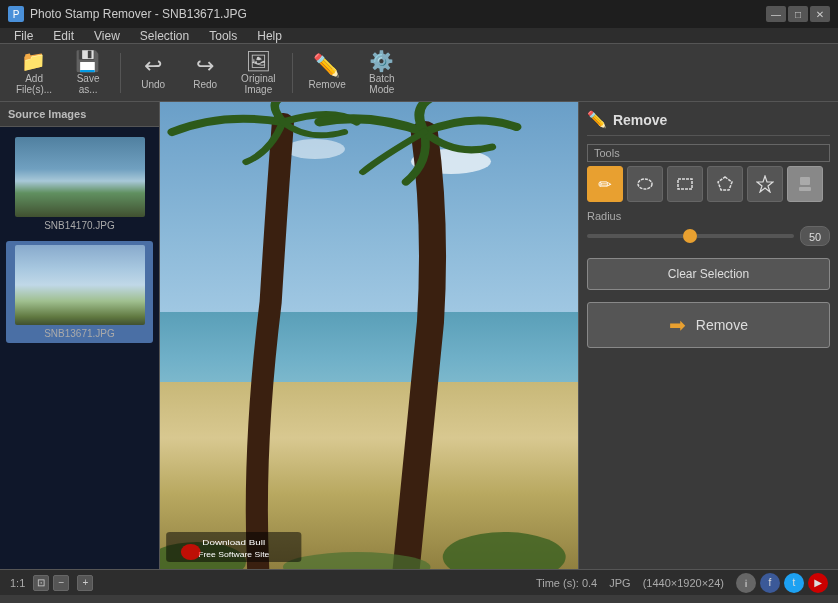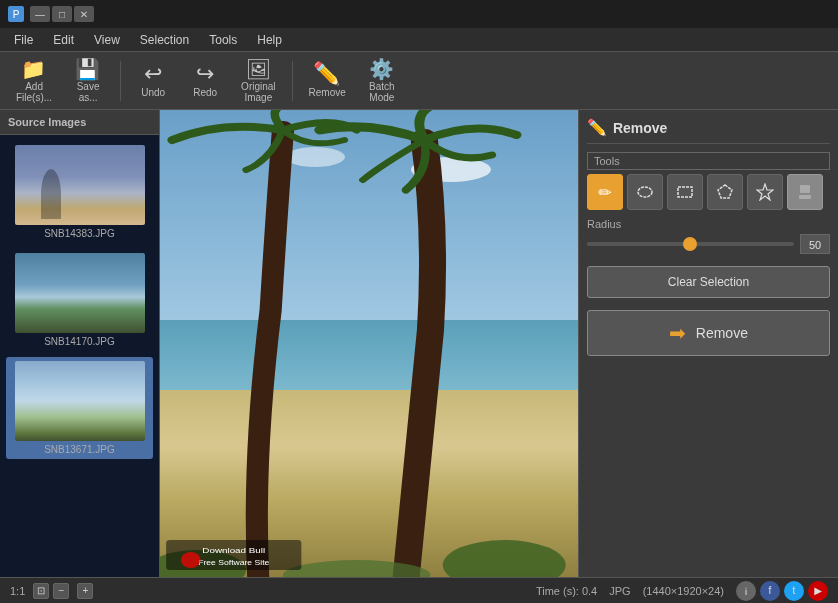--- a/index.html
+++ b/index.html
@@ -6,21 +6,21 @@
     body { width: 838px; height: 603px; background: #3c3c3c; font-family: 'Segoe UI', Tahoma, sans-serif; font-size: 12px; color: #ddd; overflow: hidden; }
 
     
     .title-bar { background: #1e1e1e; height: 28px; display: flex; align-items: center; padding: 0 8px; color: #ccc; font-size: 12px; }
     .title-bar-icon { width: 16px; height: 16px; margin-right: 6px; background: #4a90d9; border-radius: 2px; display: flex; align-items: center; justify-content: center; font-size: 10px; color: white; flex-shrink: 0; }
     .title-text { flex: 1; }
     .title-controls { display: flex; gap: 2px; }
     .title-btn { width: 20px; height: 16px; background: #555; border: none; color: #ccc; font-size: 10px; cursor: pointer; display: flex; align-items: center; justify-content: center; border-radius: 2px; }
 
     
-    .menu-bar { background: #2d2d2d; height: 24px; display: flex; align-items: center; padding: 0 4px; border-bottom: 1px solid #555; }
+    .menu-bar { background: #2d2d2d; height: 16px; display: flex; align-items: center; padding: 0 4px; border-bottom: 1px solid #555; }
     .menu-item { padding: 2px 10px; color: #ccc; cursor: pointer; font-size: 12px; height: 100%; display: flex; align-items: center; }
 
     
     .toolbar { background: #3a3a3a; height: 58px; display: flex; align-items: center; padding: 4px 8px; gap: 4px; border-bottom: 1px solid #555; }
     .toolbar-btn { display: flex; flex-direction: column; align-items: center; justify-content: center; padding: 4px 8px; color: #ccc; cursor: pointer; border-radius: 3px; min-width: 48px; height: 50px; gap: 2px; font-size: 10px; }
     .toolbar-btn .icon { font-size: 20px; line-height: 1; }
     .toolbar-btn .label { font-size: 10px; color: #bbb; text-align: center; }
     .toolbar-separator { width: 1px; height: 40px; background: #555; margin: 0 4px; }
 
     
@@ -47,21 +47,21 @@
     .toolbox-section-label { font-size: 11px; color: #aaa; border: 1px solid #666; padding: 2px 6px; margin-bottom: 4px; }
     .tools-row { display: flex; gap: 4px; }
     .tool-btn { width: 36px; height: 36px; background: #555; border: 1px solid #666; border-radius: 3px; cursor: pointer; display: flex; align-items: center; justify-content: center; font-size: 16px; color: #ddd; }
     .tool-btn.active { background: #e8a030; border-color: #e8a030; color: white; }
     .stamp-tool { background: #888; border-color: #999; }
     .radius-section { display: flex; flex-direction: column; gap: 4px; }
     .radius-label { font-size: 11px; color: #aaa; }
     .radius-row { display: flex; align-items: center; gap: 6px; }
     .radius-slider { flex: 1; height: 4px; background: #555; border-radius: 2px; appearance: none; outline: none; cursor: pointer; }
     .radius-slider::-webkit-slider-thumb { appearance: none; width: 14px; height: 14px; border-radius: 50%; background: #e8a030; cursor: pointer; }
-    .radius-value { width: 30px; height: 20px; background: #555; border: 1px solid #666; color: #ddd; font-size: 11px; text-align: center; line-height: 20px; border-radius: 0; }
+    .radius-value { width: 30px; height: 20px; background: #555; border: 1px solid #666; color: #ddd; font-size: 11px; text-align: center; line-height: 20px; border-radius: 8px; }
     .clear-btn { background: #555; border: 1px solid #888; color: #ddd; padding: 8px 16px; cursor: pointer; border-radius: 3px; font-size: 12px; text-align: center; margin-top: 4px; }
     .mode-section { display: flex; flex-direction: column; gap: 4px; }
     .mode-label { font-size: 11px; color: #aaa; }
     .mode-select-wrapper { position: relative; }
     .mode-select { width: 100%; padding: 5px 24px 5px 8px; background: #555; border: 1px solid #888; color: #ddd; font-size: 12px; appearance: none; border-radius: 3px; cursor: pointer; }
     .mode-select-arrow { position: absolute; right: 6px; top: 50%; transform: translateY(-50%); color: #aaa; pointer-events: none; font-size: 10px; }
     .remove-btn { background: #555; border: 1px solid #888; color: #ddd; padding: 10px 16px; cursor: pointer; border-radius: 3px; font-size: 14px; display: flex; align-items: center; justify-content: center; gap: 10px; margin-top: 4px; }
     .remove-btn-icon { font-size: 20px; color: #e8a030; }
 
     
@@ -84,20 +84,21 @@
     .sea-bg { position: absolute; top: 45%; left: 0; width: 100%; height: 20%; background: linear-gradient(180deg, #5a9fb8 0%, #70b0c8 50%, #88c0d0 100%); }
     .sand-bg { position: absolute; top: 60%; left: 0; width: 100%; height: 40%; background: linear-gradient(180deg, #c8b878 0%, #d8c890 30%, #b8a860 60%, #908040 100%); }
     .cloud1 { position: absolute; top: 10%; left: 60%; width: 80px; height: 25px; background: rgba(255,255,255,0.7); border-radius: 50%; }
     .cloud2 { position: absolute; top: 8%; left: 30%; width: 60px; height: 20px; background: rgba(255,255,255,0.5); border-radius: 50%; }
   </style>
 </head>
 <body>
 
 <div class="title-bar">
   <div class="title-bar-icon">P</div>
+  <span class="title-text">Photo Stamp Remover - SNB13671.JPG</span>
   <div class="title-controls">
     <button class="title-btn">—</button>
     <button class="title-btn">□</button>
     <button class="title-btn close">✕</button>
   </div>
 </div>
 
 <div class="menu-bar">
   <span class="menu-item">File</span>
   <span class="menu-item">Edit</span>
@@ -139,26 +140,20 @@
     <span class="label">Batch<br>Mode</span>
   </div>
 </div>
 
 <div class="main-layout">
 
   <div class="source-panel">
     <div class="source-panel-header">Source Images</div>
     <div class="source-panel-body">
 
-      <div class="source-item">
-        <div class="thumb-snb14383">
-          <div style="position:absolute;top:30%;left:20%;width:20px;height:50px;background:rgba(0,0,0,0.3);border-radius:50% 50% 0 0;"></div>
-        </div>
-        <span class="source-label">SNB14383.JPG</span>
-      </div>
 
       <div class="source-item">
         <div class="thumb-snb14170"></div>
         <span class="source-label">SNB14170.JPG</span>
       </div>
 
       <div class="source-item active">
         <div class="thumb-snb13671"></div>
         <span class="source-label">SNB13671.JPG</span>
       </div>

